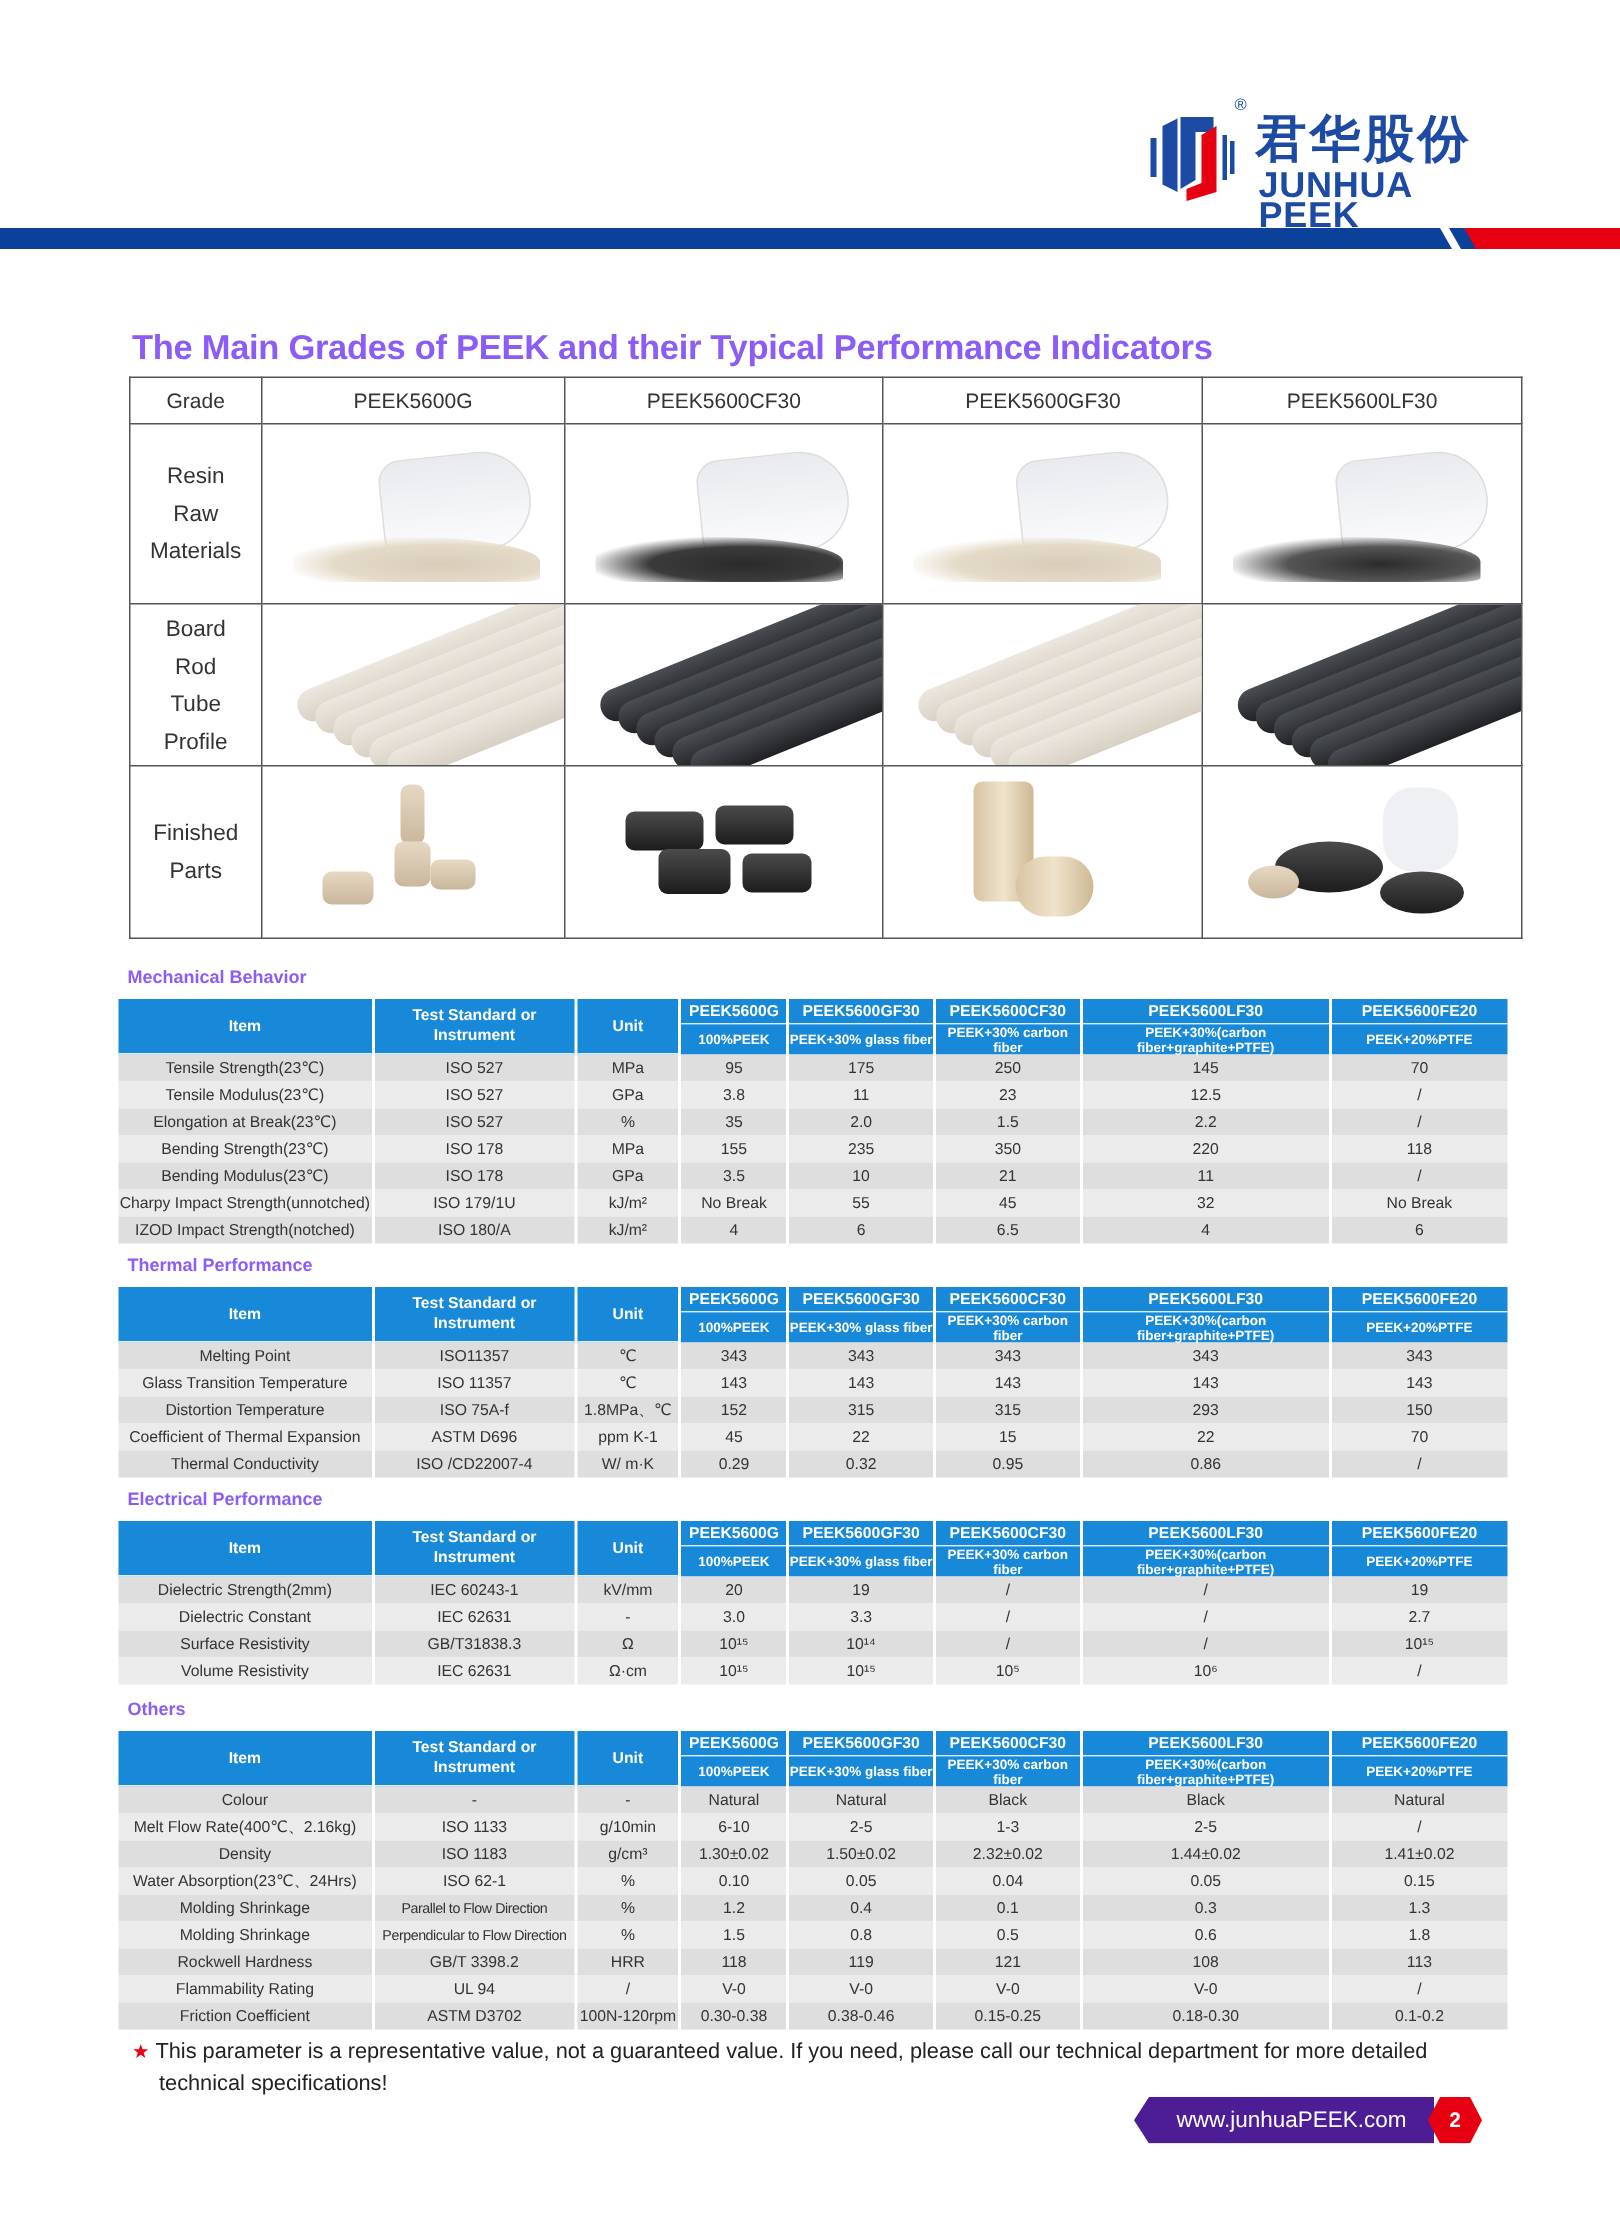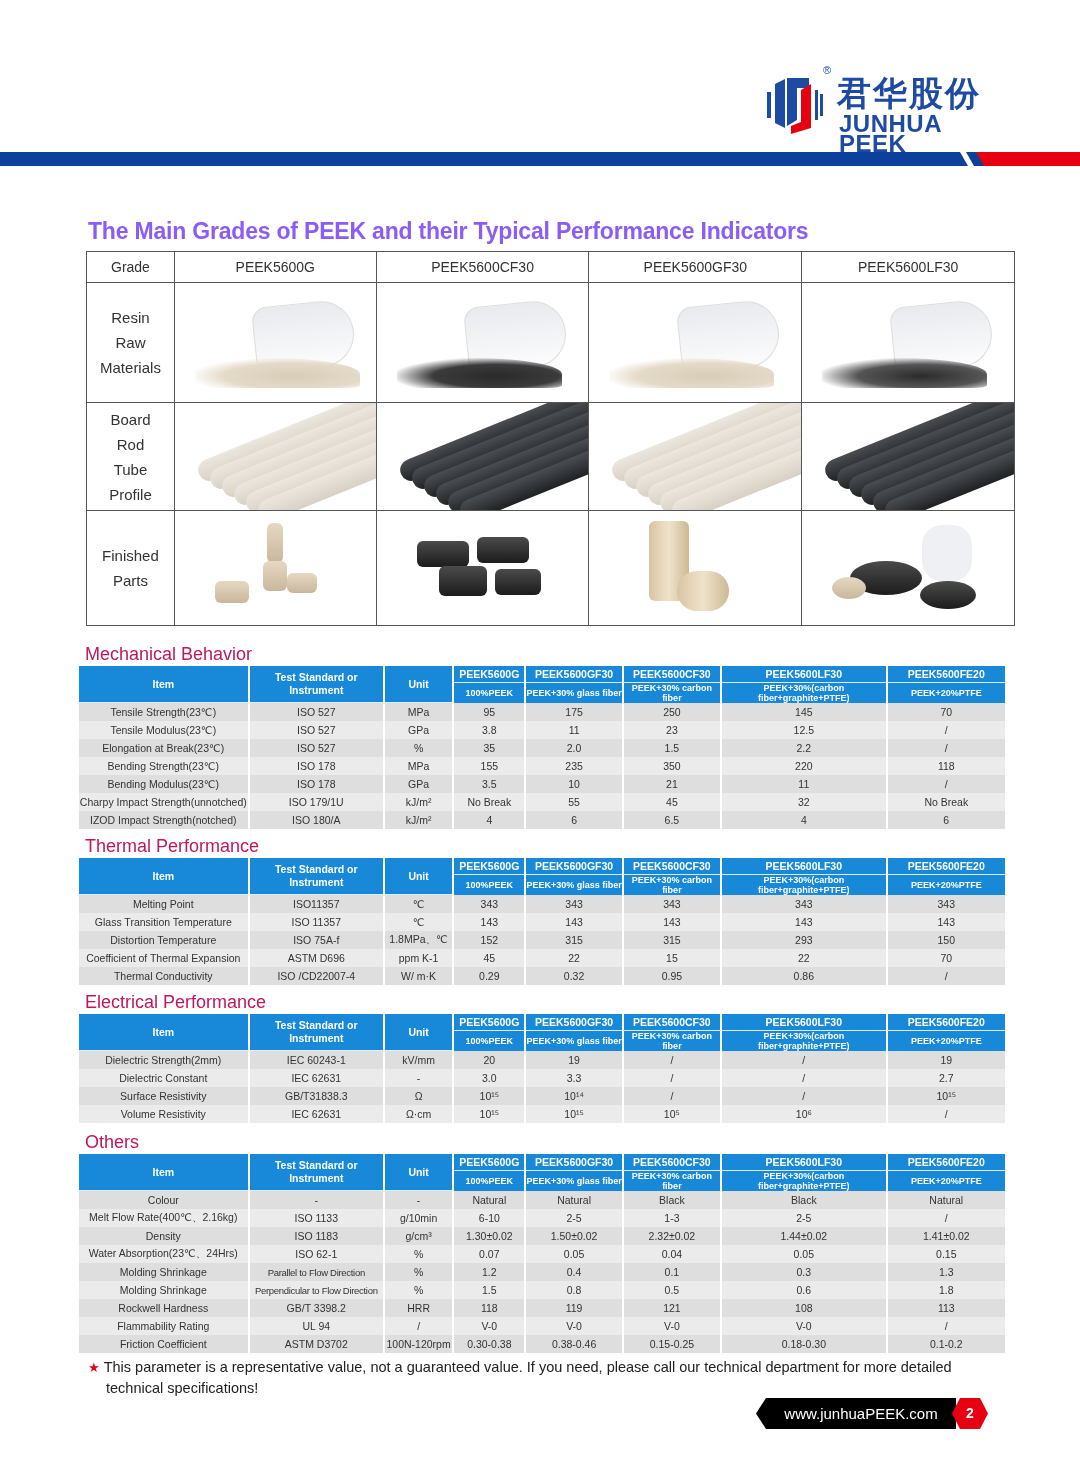--- a/index.html
+++ b/index.html
@@ -40,21 +40,21 @@
   .rod.light { background: linear-gradient(180deg, #ece7df, #d8d0c4); }
   .rod.dark { background: linear-gradient(180deg, #4a4d52, #1f2124); }
 
   
   .part { position: absolute; border-radius: 6px; }
   .part.beige { background: linear-gradient(180deg, #e6d8c3, #c9b79c); }
   .part.black { background: linear-gradient(180deg, #4b4b4b, #1c1c1c); }
   .part.tan { background: linear-gradient(90deg, #d8c4a2, #f0e3cc, #cdb893); }
 
   
-  .sec-title { position: absolute; left: 85px; font-size: 18px; font-weight: normal; color: #be185d; }
+  .sec-title { position: absolute; left: 85px; font-size: 12px; font-weight: bold; color: #8b5cf6; }
 
   
   .dt { position: absolute; left: 77px; width: 930px; border-collapse: separate; border-spacing: 2px 0; }
   .dt th { background: #1789d8; color: #fff; font-weight: bold; text-align: center; padding: 0; }
   .dt thead tr.h1 th { height: 17px; font-size: 10.5px; border-bottom: 1px solid #dbeefc; }
   .dt thead tr.h2 th { height: 16px; font-size: 9px; }
   .dt th.big { font-size: 12.5px; line-height: 13px; }
   .dt th.item { width: 168px; }
   .dt th.std { width: 133px; }
   .dt th.unit { width: 67px; }
@@ -67,21 +67,21 @@
   .dt tbody tr:nth-child(odd) td { background: #dedede; }
   .dt tbody tr:nth-child(even) td { background: #ebebeb; }
   .dt td.small { font-size: 9.5px; letter-spacing: -0.3px; }
 
   
   .note { position: absolute; left: 88px; top: 1357px; width: 930px; font-size: 14.5px; line-height: 21px; color: #222; }
   .note .star { color: #e60012; font-size: 13px; margin-right: 4px; }
   .note .cont { display: block; padding-left: 18px; }
 
   
-  .url-pill { position: absolute; left: 756px; top: 1398px; width: 200px; height: 31px; background: #000000; color: #fff; font-size: 15px; line-height: 31px; text-align: center; clip-path: polygon(10px 0, 100% 0, 100% 100%, 10px 100%, 0 50%); padding-left: 10px; }
+  .url-pill { position: absolute; left: 756px; top: 1398px; width: 200px; height: 31px; background: #4c1d95; color: #fff; font-size: 15px; line-height: 31px; text-align: center; clip-path: polygon(10px 0, 100% 0, 100% 100%, 10px 100%, 0 50%); padding-left: 10px; }
   .page-badge { position: absolute; left: 952px; top: 1398px; width: 36px; height: 31px; background: #e60012; color: #fff; font-size: 14px; line-height: 31px; text-align: center; clip-path: polygon(8px 0, 28px 0, 36px 50%, 28px 100%, 8px 100%, 0 50%); font-weight: bold; }
 </style>
 </head>
 <body>
 
 <div class="logo">
   <svg class="logo-mark" viewBox="0 0 60 60">
     <polygon points="10,8 20,3 20,52 10,47" fill="#1d4aa2"></polygon>
     <rect x="2" y="16" width="4" height="26" fill="#1d4aa2"></rect>
     <polygon points="22,2 44,2 44,12 32,12 32,44 22,50" fill="#1d4aa2"></polygon>
@@ -495,21 +495,21 @@
         <td>1.30±0.02</td>
         <td>1.50±0.02</td>
         <td>2.32±0.02</td>
         <td>1.44±0.02</td>
         <td>1.41±0.02</td>
       </tr>
       <tr>
         <td>Water Absorption(23℃、24Hrs)</td>
         <td>ISO 62-1</td>
         <td>%</td>
-        <td>0.07</td>
+        <td>0.10</td>
         <td>0.05</td>
         <td>0.04</td>
         <td>0.05</td>
         <td>0.15</td>
       </tr>
       <tr>
         <td>Molding Shrinkage</td>
         <td class="small">Parallel to Flow Direction</td>
         <td>%</td>
         <td>1.2</td>

